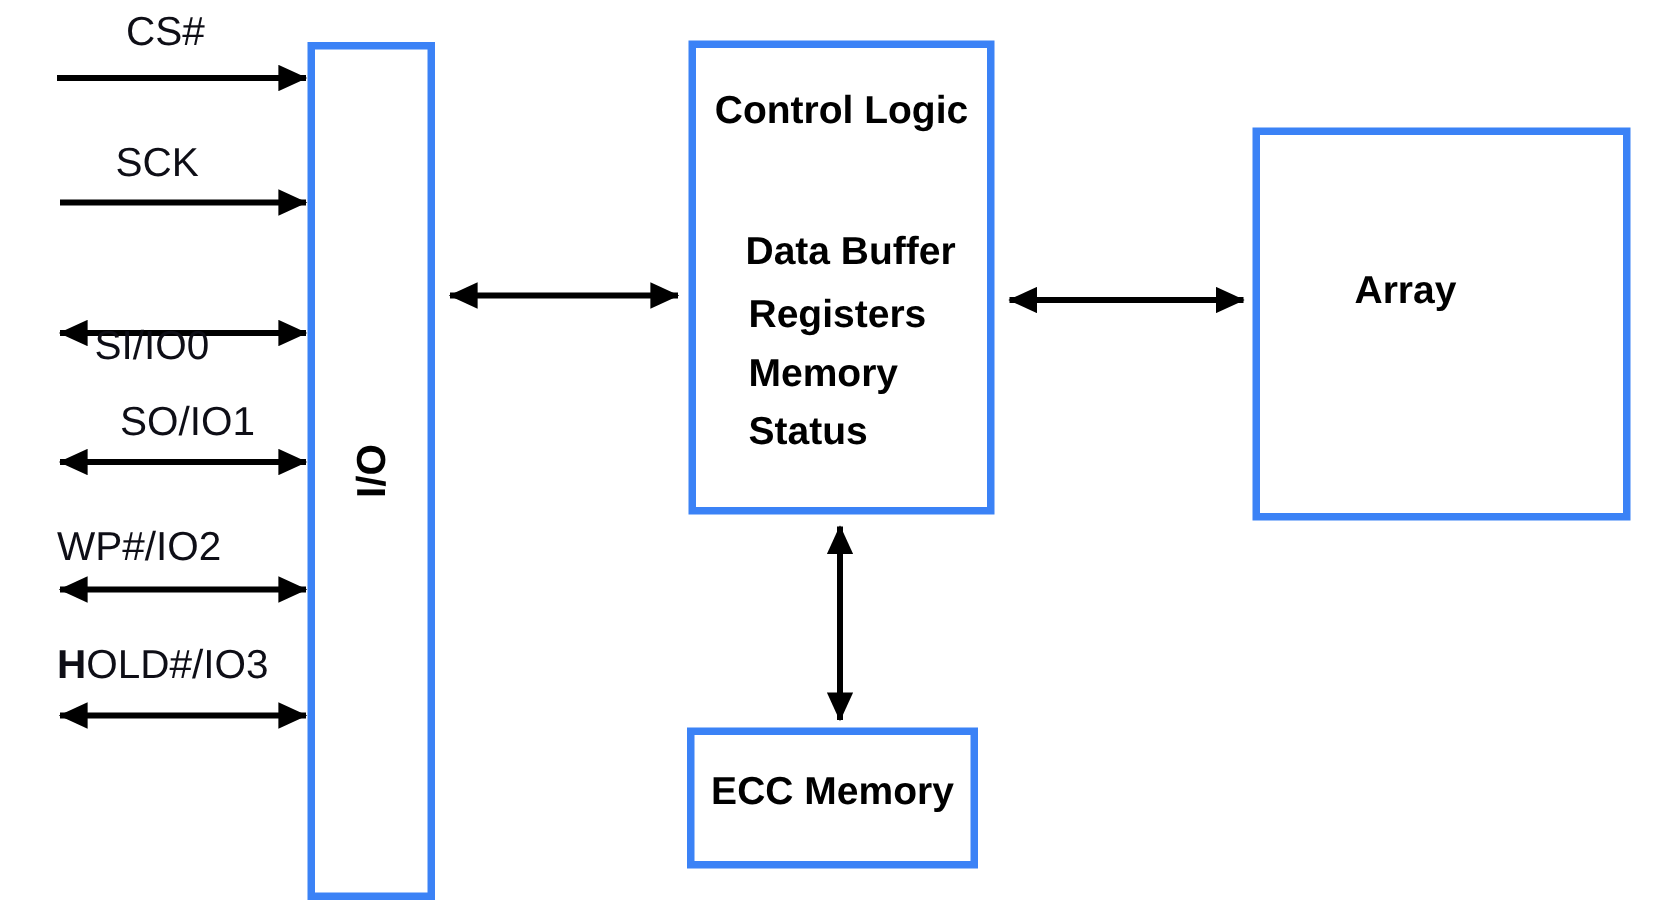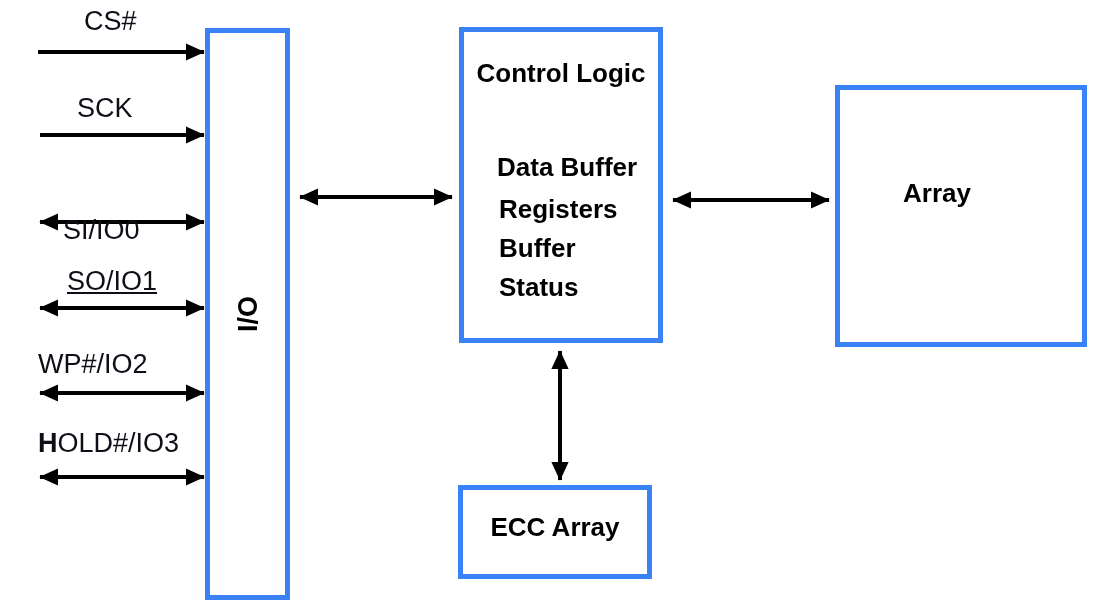--- a/index.html
+++ b/index.html
@@ -51,21 +51,21 @@
     font-size: 27px;
     color: #0e0e16;
     line-height: 1;
     white-space: nowrap;
     z-index: 4;
   }
   .first-bold::first-letter { font-weight: bold; }
   .sig-cs   { left: 84px; top: 8px; }
   .sig-sck  { left: 77px; top: 95px; }
   .sig-si   { left: 63px; top: 183px; margin-top: 34px; }
-  .sig-so   { left: 67px; top: 268px; text-decoration: underline; }
+  .sig-so   { left: 80px; top: 268px; }
   .sig-wp   { left: 38px; top: 351px; text-align: right; }
   .sig-hold { left: 38px; top: 430px; }
 
   .wires {
     position: absolute;
     left: 0; top: 0;
     z-index: 3;
     pointer-events: none;
   }
   .wires line { stroke: #000000; stroke-width: 4; }
@@ -84,33 +84,33 @@
 
   <div class="block io-block">
     <div class="btext io-label">I/O</div>
   </div>
 
   <div class="block control-block">
     <div class="btext ctl-title">Control Logic</div>
     <div class="btext ctl-databuffer">Data Buffer</div>
     <div class="ctl-list">
       <div class="btext">Registers</div>
-      <div class="btext">Buffer</div>
+      <div class="btext">Memory</div>
       <div class="btext">Status</div>
     </div>
   </div>
 
   <div class="block memory-block">
     <div class="mem-label">
       <div class="btext">Array</div>
     </div>
   </div>
 
   <div class="block ecc-block">
-    <div class="btext ecc-label">ECC Array</div>
+    <div class="btext ecc-label">ECC Memory</div>
   </div>
 
   <svg class="wires" width="1120" height="611" viewBox="0 0 1120 611">
     <defs>
       <marker id="ah" markerUnits="strokeWidth" markerWidth="5" markerHeight="4.4" refX="4.6" refY="2.2" orient="auto-start-reverse">
         <path d="M0,0 L4.8,2.2 L0,4.4 Z" fill="#000000"></path>
       </marker>
     </defs>
 
     <line x1="38" y1="52" x2="204" y2="52" marker-end="url(#ah)"></line>

